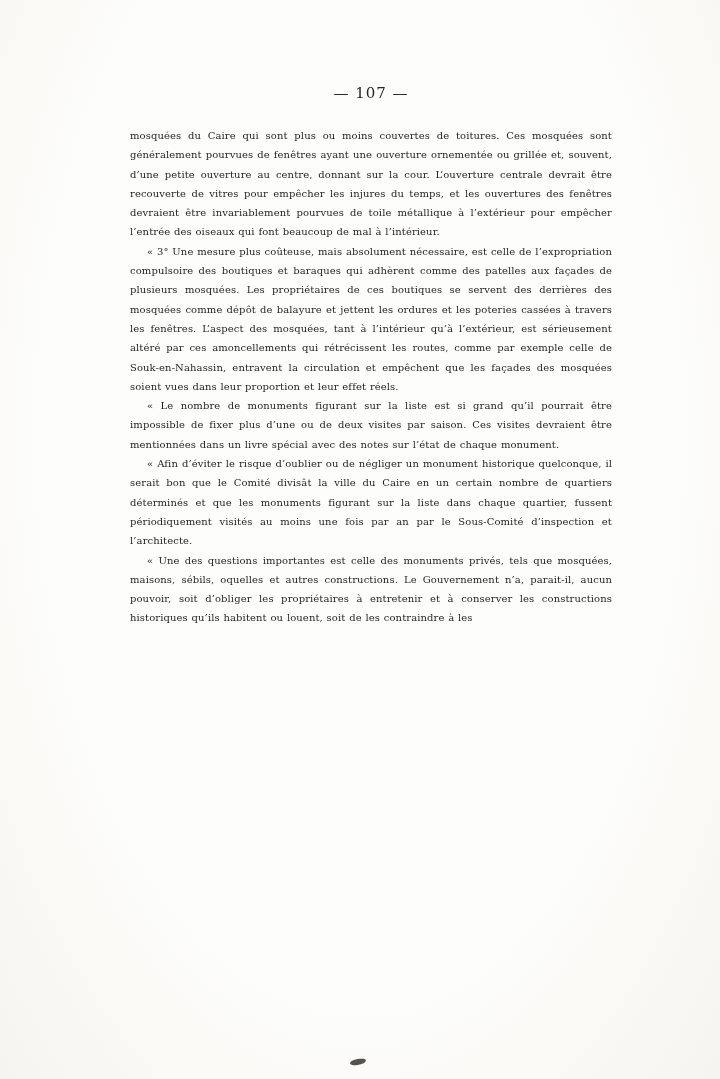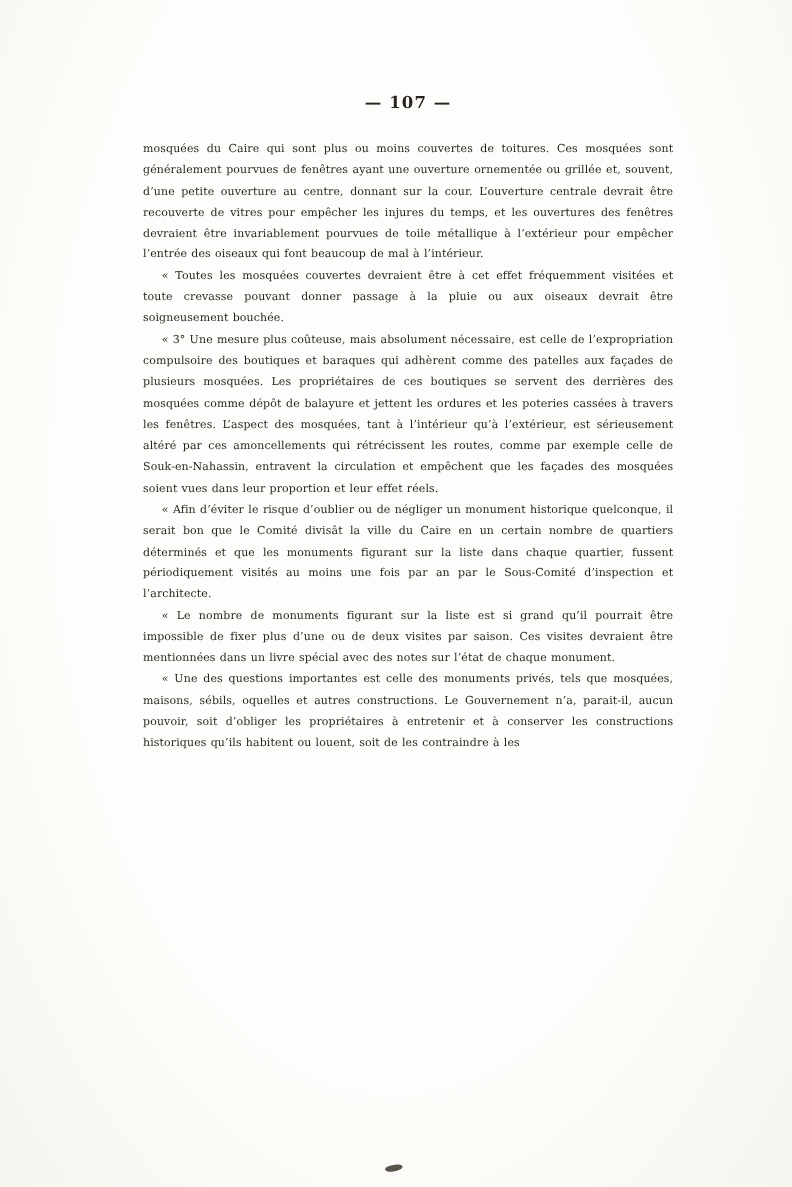--- a/index.html
+++ b/index.html
@@ -20,21 +20,21 @@
   }
   .content {
     position: absolute;
     left: 130px;
     top: 84px;
     width: 482px;
   }
   .page-number {
     text-align: center;
     font-size: 15px;
-    font-weight: 700;
+    font-weight: 400;
     letter-spacing: 1px;
     color: #2a241e;
     margin: 0 0 24px 0;
   }
   .para {
     margin: 0;
     font-size: 10px;
     line-height: 19.3px;
     text-align: justify;
     letter-spacing: 0.1px;
@@ -57,25 +57,24 @@
 </style>
 </head>
 <body>
 
 <div class="page">
   <div class="content">
     <div class="page-number">— 107 —</div>
 
     <p class="para">mosquées du Caire qui sont plus ou moins couvertes de toitures. Ces mosquées sont généralement pourvues de fenêtres ayant une ouverture ornementée ou grillée et, souvent, d’une petite ouverture au centre, donnant sur la cour. L’ouverture centrale devrait être recouverte de vitres pour empêcher les injures du temps, et les ouvertures des fenêtres devraient être invariablement pourvues de toile métallique à l’extérieur pour empêcher l’entrée des oiseaux qui font beaucoup de mal à l’intérieur.</p>
 
-    <p class="para indent">« Toutes les mosquées couvertes devraient être à cet effet fréquemment visitées et toute crevasse pouvant donner passage à la pluie ou aux oiseaux devrait être soigneusement bouchée.</p>
 
     <p class="para indent">« 3° Une mesure plus coûteuse, mais absolument nécessaire, est celle de l’expropriation compulsoire des boutiques et baraques qui adhèrent comme des patelles aux façades de plusieurs mosquées. Les propriétaires de ces boutiques se servent des derrières des mosquées comme dépôt de balayure et jettent les ordures et les poteries cassées à travers les fenêtres. L’aspect des mosquées, tant à l’intérieur qu’à l’extérieur, est sérieusement altéré par ces amoncellements qui rétrécissent les routes, comme par exemple celle de Souk-en-Nahassin, entravent la circulation et empêchent que les façades des mosquées soient vues dans leur proportion et leur effet réels.</p>
 
+    <p class="para indent">« Le nombre de monuments figurant sur la liste est si grand qu’il pourrait être impossible de fixer plus d’une ou de deux visites par saison. Ces visites devraient être mentionnées dans un livre spécial avec des notes sur l’état de chaque monument.</p>
+
     <p class="para indent">« Afin d’éviter le risque d’oublier ou de négliger un monument historique quelconque, il serait bon que le Comité divisât la ville du Caire en un certain nombre de quartiers déterminés et que les monuments figurant sur la liste dans chaque quartier, fussent périodiquement visités au moins une fois par an par le Sous-Comité d’inspection et l’architecte.</p>
-
-    <p class="para indent">« Le nombre de monuments figurant sur la liste est si grand qu’il pourrait être impossible de fixer plus d’une ou de deux visites par saison. Ces visites devraient être mentionnées dans un livre spécial avec des notes sur l’état de chaque monument.</p>
 
     <p class="para indent">« Une des questions importantes est celle des monuments privés, tels que mosquées, maisons, sébils, oquelles et autres constructions. Le Gouvernement n’a, parait-il, aucun pouvoir, soit d’obliger les propriétaires à entretenir et à conserver les constructions historiques qu’ils habitent ou louent, soit de les contraindre à les</p>
   </div>
 
   <div class="ink-mark"></div>
 </div>
 
 </body></html>

